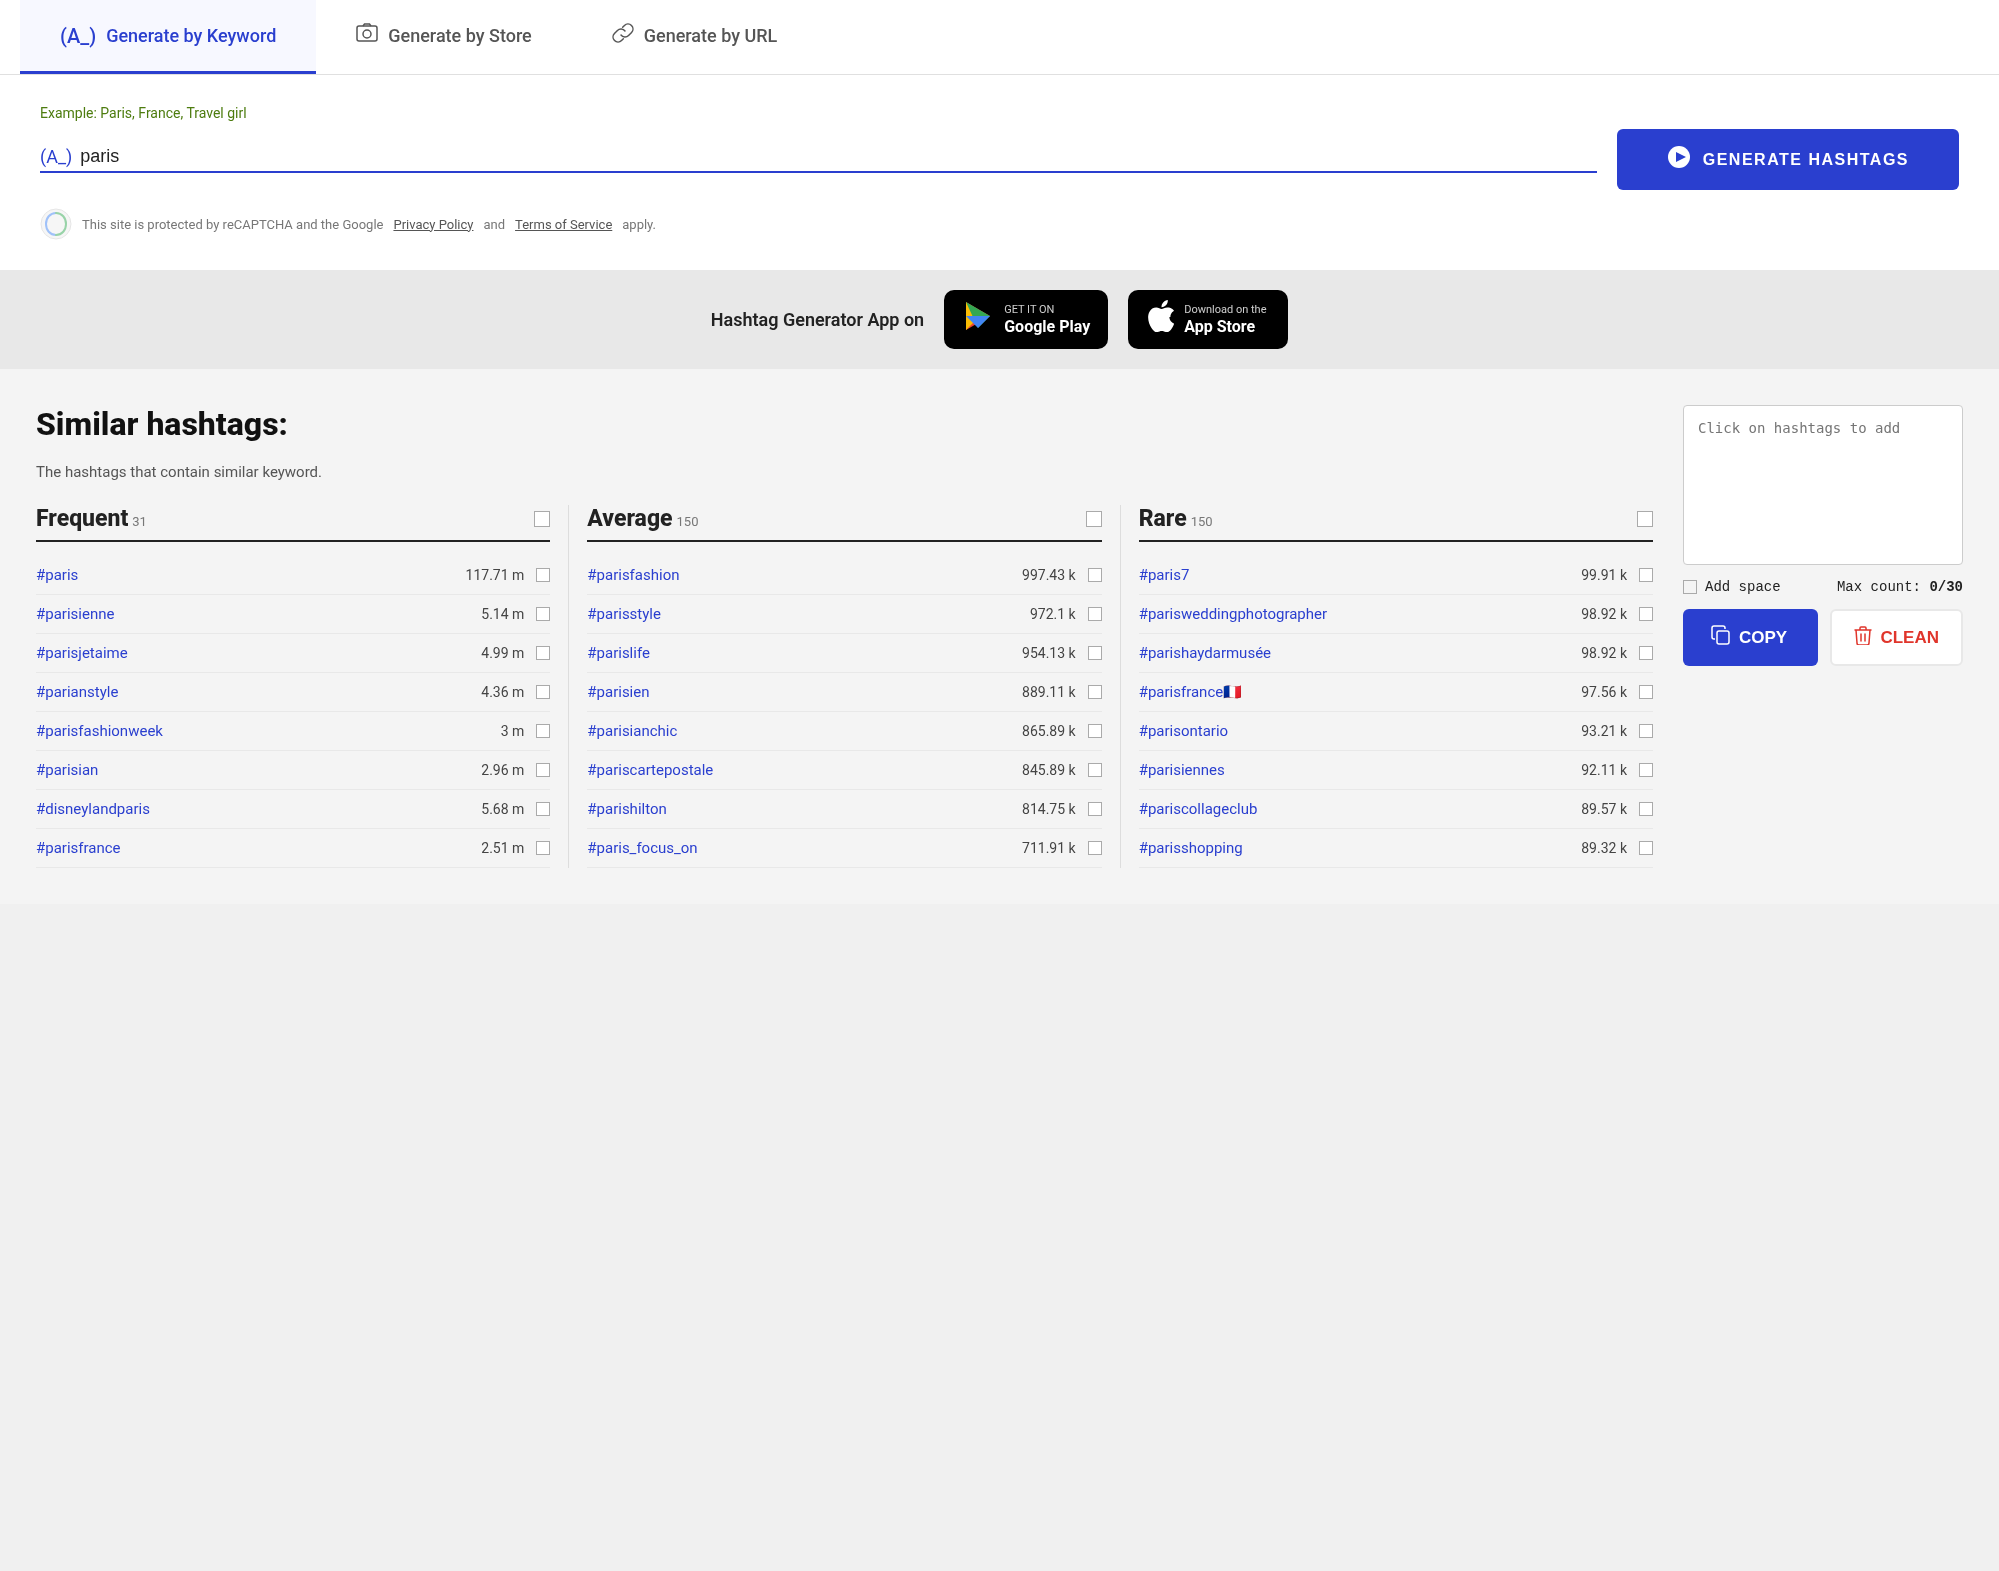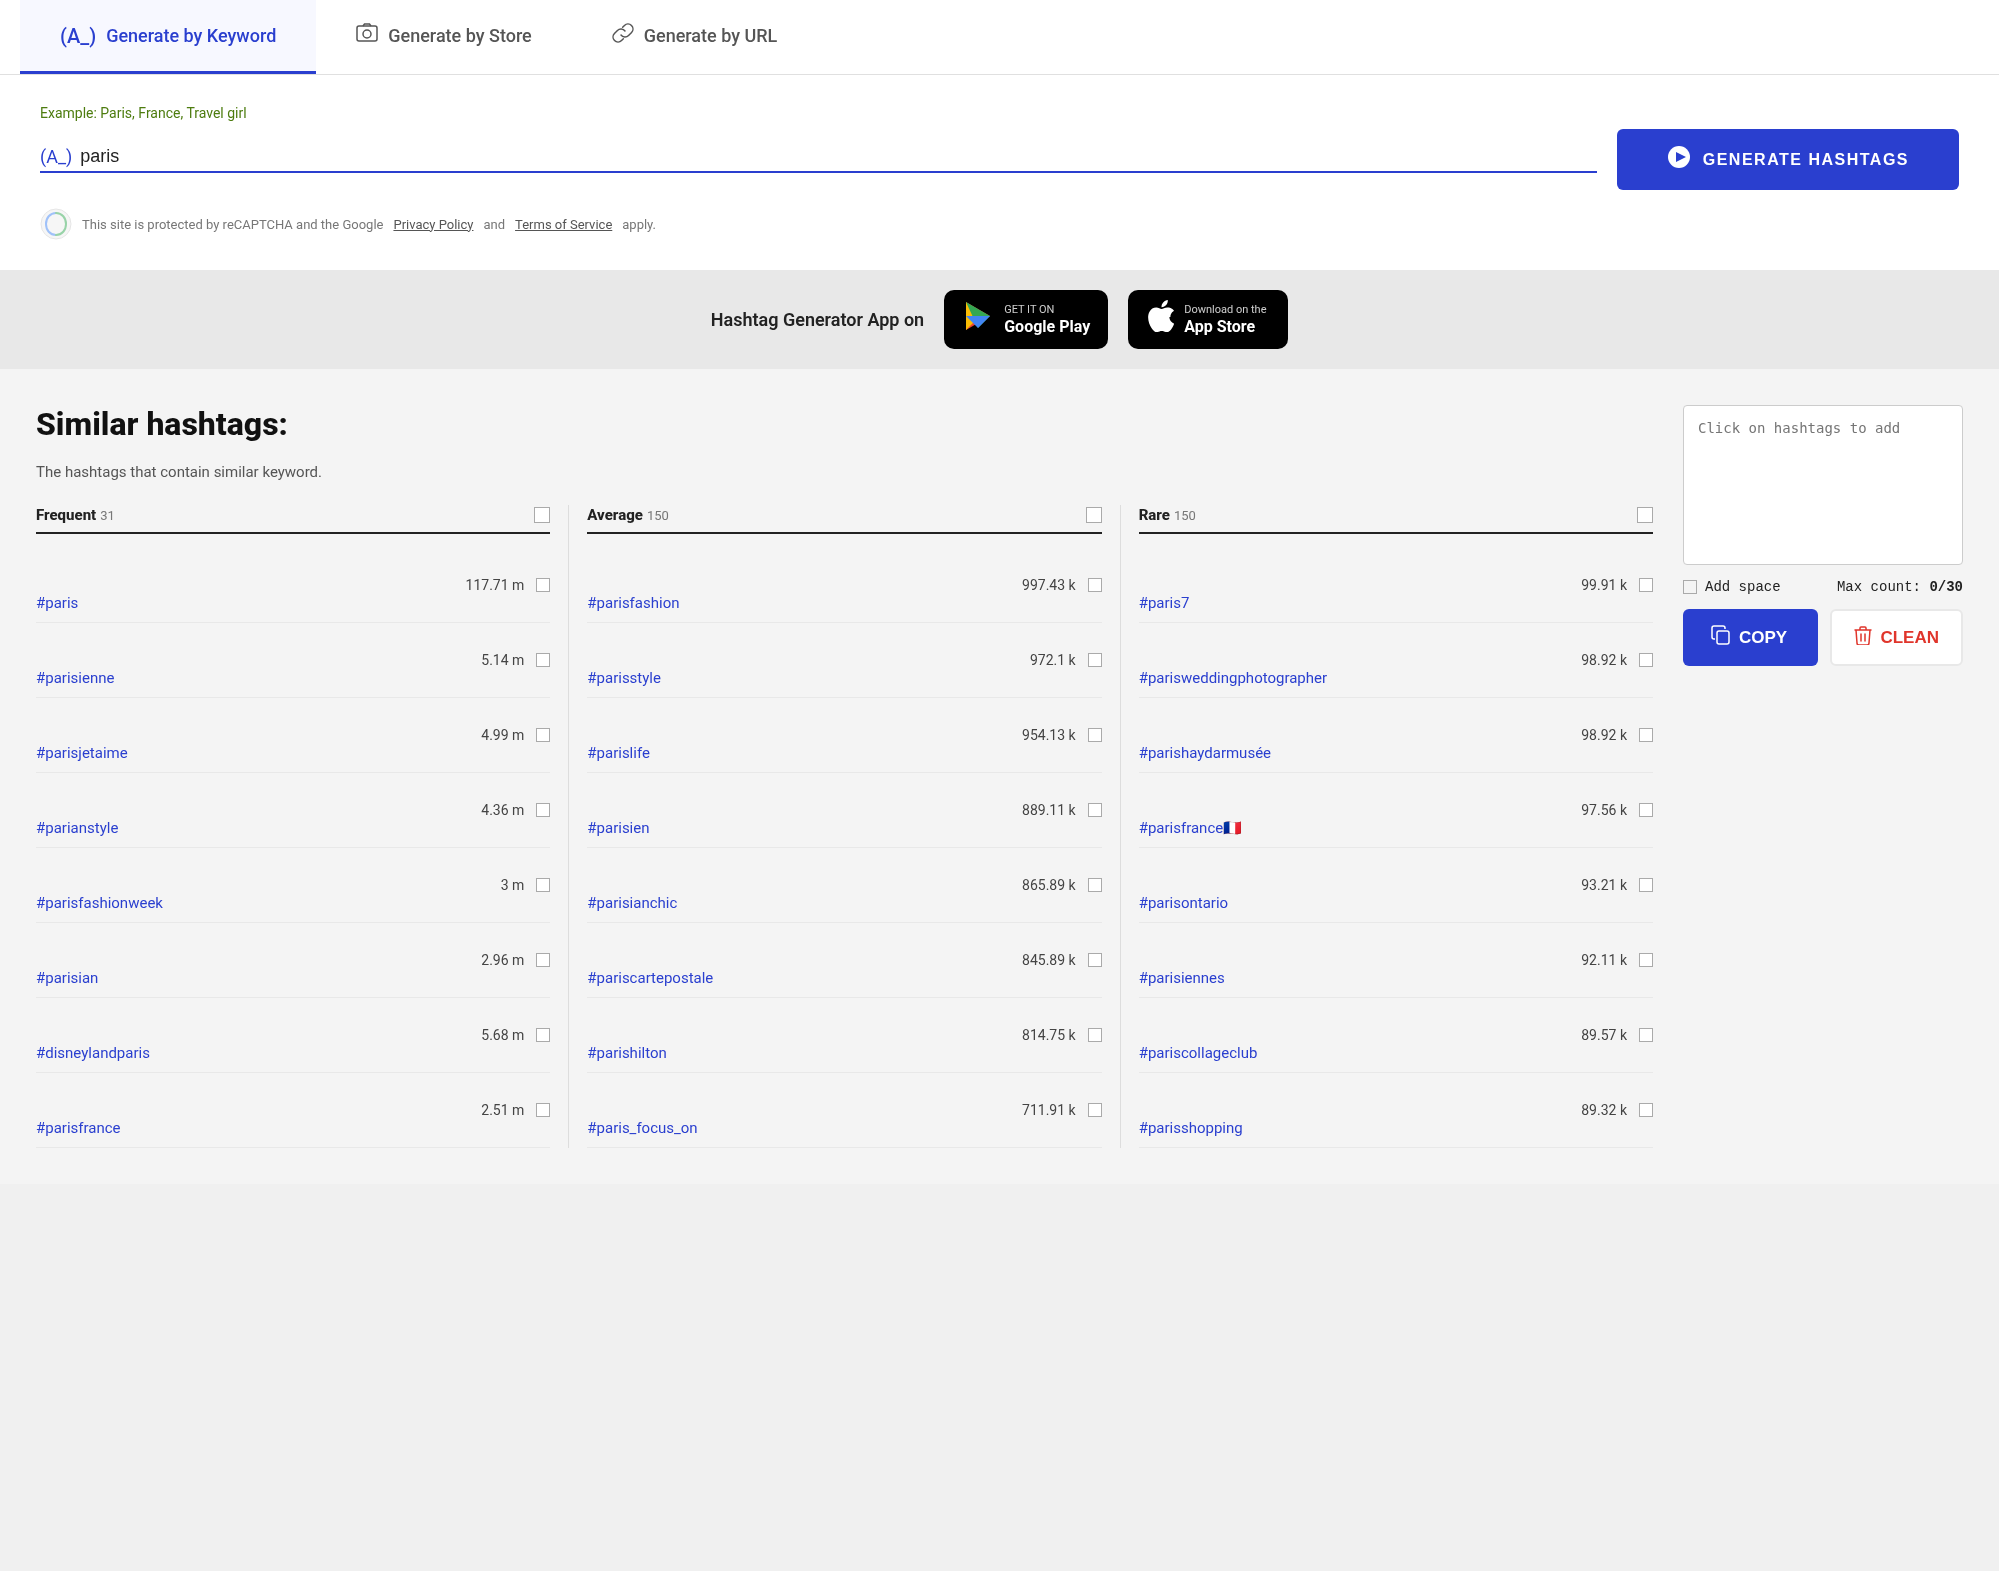--- a/index.html
+++ b/index.html
@@ -143,33 +143,33 @@
     .hashtag-col:last-child { border-right: none; padding-right: 0; margin-right: 0; }
 
     .col-header {
       display: flex;
       align-items: center;
       justify-content: space-between;
       border-bottom: 2px solid #222;
       padding-bottom: 8px;
       margin-bottom: 14px;
     }
-    .col-title { font-size: 15px; font-weight: 800; }
+    .col-title { font-size: 23px; font-weight: 800; }
     .col-count { font-size: 13px; font-weight: 400; color: #777; margin-left: 4px; }
     .col-checkbox { width: 16px; height: 16px; border: 1px solid #aaa; background: #fff; display: inline-block; }
 
     .hashtag-row {
       display: flex;
       align-items: center;
       justify-content: space-between;
       padding: 10px 0;
       border-bottom: 1px solid #e8e8e8;
       gap: 6px;
     }
-    .hashtag-link { color: #2a3fcf; text-decoration: none; font-size: 15px; flex: 1; margin-top: 36px; }
+    .hashtag-link { color: #2a3fcf; text-decoration: none; font-size: 15px; flex: 1; }
     .hashtag-count { font-size: 14px; color: #444; white-space: nowrap; margin-right: 6px; }
     .row-checkbox { width: 14px; height: 14px; border: 1px solid #aaa; background: #fff; display: inline-block; flex-shrink: 0; }
 
     
     .sidebar-panel {
       width: 280px;
       flex-shrink: 0;
       display: flex;
       flex-direction: column;
       gap: 14px;

